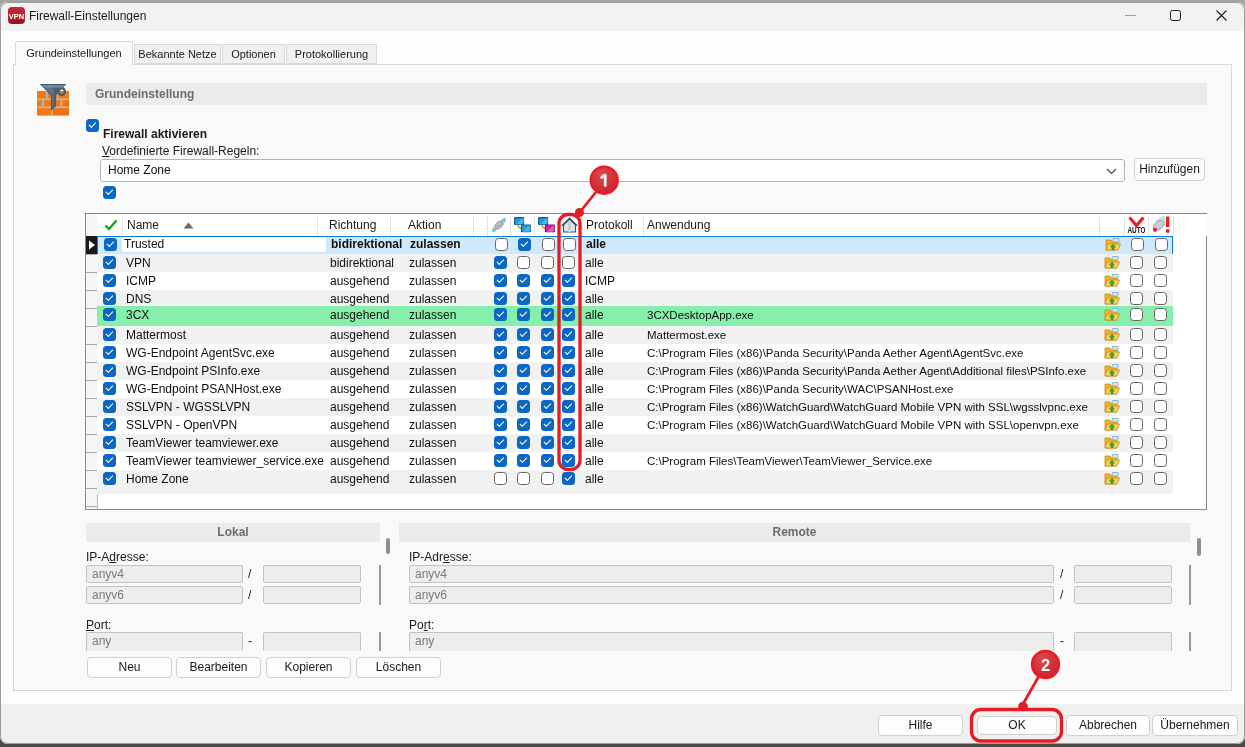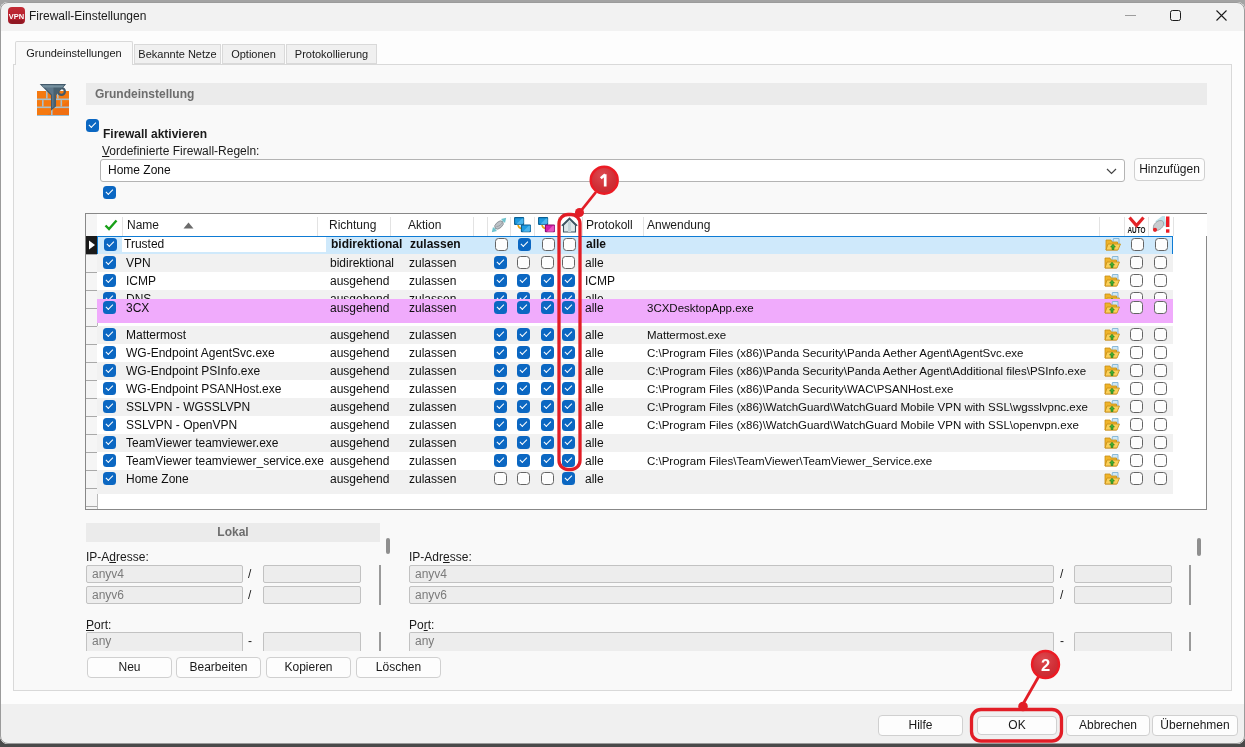--- a/index.html
+++ b/index.html
@@ -272,21 +272,21 @@
           <svg class="folder" viewBox="0 0 16 14">
             <path d="M8.5 0.5 L14 0.5 L14 8.5 L7 8.5 Z" fill="#cfe8f7" stroke="#7fb2d4" stroke-width="0.9"></path>
             <path d="M1 2 L6 2 L7 4 L12.5 4 L12.5 12 L1 12 Z" fill="#f0b429" stroke="#c78d14" stroke-width="0.8"></path>
             <path d="M3 6 L15.5 6 L13 12 L1 12 Z" fill="#fbd05a" stroke="#c78d14" stroke-width="0.8"></path>
             <path d="M5.6 9 L7 9 L7 11.5 L9 11.5 L9 9 L10.4 9 L8 6.2 Z" fill="#3faf33" stroke="#1e7a1a" stroke-width="0.6"></path>
           </svg>
         </span>
         <span class="cb off" style="left:1033px;top:2px"></span>
         <span class="cb off" style="left:1057px;top:2px"></span>
       </div>
-<div class="row" style="top:85px;background:#f0abfc;">
+<div class="row" style="top:92px;background:#86efac;">
         <span class="cb on" style="left:6px;top:2px"></span>
         <span class="ct" style="left:29px">3CX</span>
         <span class="ct " style="left:233px">ausgehend</span>
         <span class="ct " style="left:312px">zulassen</span>
         <span class="cb on" style="left:397px;top:2px"></span>
         <span class="cb on" style="left:420px;top:2px"></span>
         <span class="cb on" style="left:444px;top:2px"></span>
         <span class="cb on" style="left:465px;top:2px"></span>
         <span class="ct " style="left:488px">alle</span>
         <span class="ct path" style="left:550px">3CXDesktopApp.exe</span>
@@ -508,20 +508,21 @@
   <div class="inp" style="left:86px;top:584px;width:157px;height:18px;line-height:16px;">anyv6</div>
   <div class="lbl" style="left:248px;top:586px;">/</div>
   <div class="inp" style="left:263px;top:584px;width:98px;height:18px;"></div>
   <div style="position:absolute;left:379px;top:563px;width:2px;height:40px;background:#9a9a9a;"></div>
   <div class="lbl" style="left:86px;top:616px;"><u>P</u>ort:</div>
   <div class="inp" style="left:86px;top:630px;width:157px;height:19px;line-height:17px;border-bottom:none;border-radius:2px 2px 0 0;">any</div>
   <div class="lbl" style="left:248px;top:632px;">-</div>
   <div class="inp" style="left:263px;top:630px;width:98px;height:19px;border-bottom:none;border-radius:2px 2px 0 0;"></div>
   <div style="position:absolute;left:379px;top:630px;width:2px;height:19px;background:#9a9a9a;"></div>
 
+  <div class="gbar" style="left:399px;top:521px;width:791px;height:19px;line-height:19px;text-align:center;">Remote</div>
   <div style="position:absolute;left:1197px;top:536px;width:4px;height:18px;background:#8f8f8f;border-radius:2px;"></div>
   <div class="lbl" style="left:409px;top:548px;">IP-Adr<u>e</u>sse:</div>
   <div class="inp" style="left:409px;top:563px;width:645px;height:18px;line-height:16px;">anyv4</div>
   <div class="lbl" style="left:1060px;top:565px;">/</div>
   <div class="inp" style="left:1074px;top:563px;width:98px;height:18px;"></div>
   <div class="inp" style="left:409px;top:584px;width:645px;height:18px;line-height:16px;">anyv6</div>
   <div class="lbl" style="left:1060px;top:586px;">/</div>
   <div class="inp" style="left:1074px;top:584px;width:98px;height:18px;"></div>
   <div style="position:absolute;left:1189px;top:563px;width:2px;height:40px;background:#9a9a9a;"></div>
   <div class="lbl" style="left:409px;top:616px;">Po<u>r</u>t:</div>

